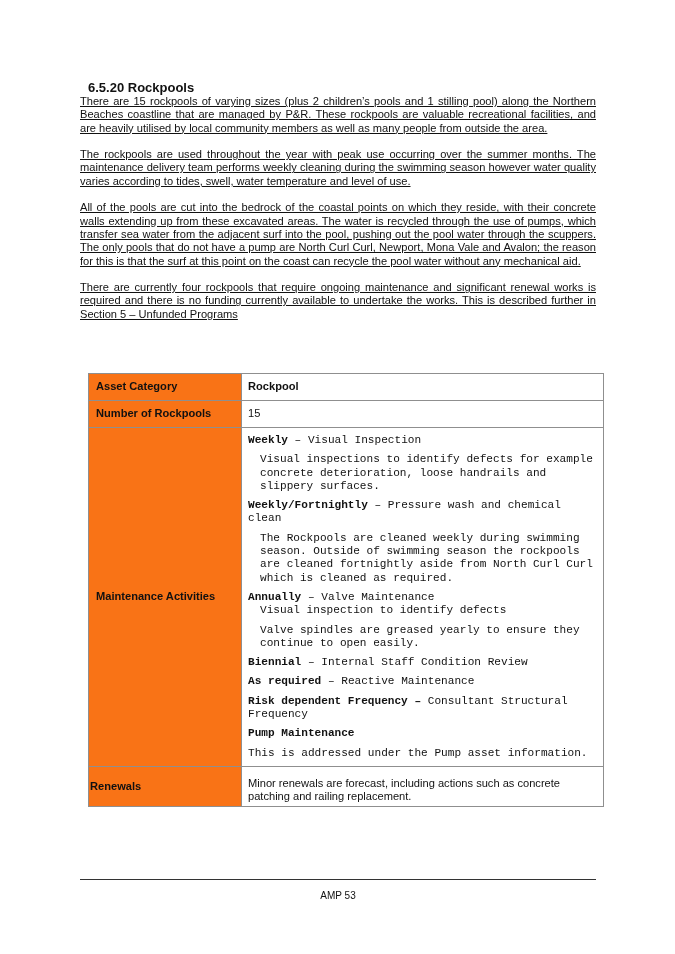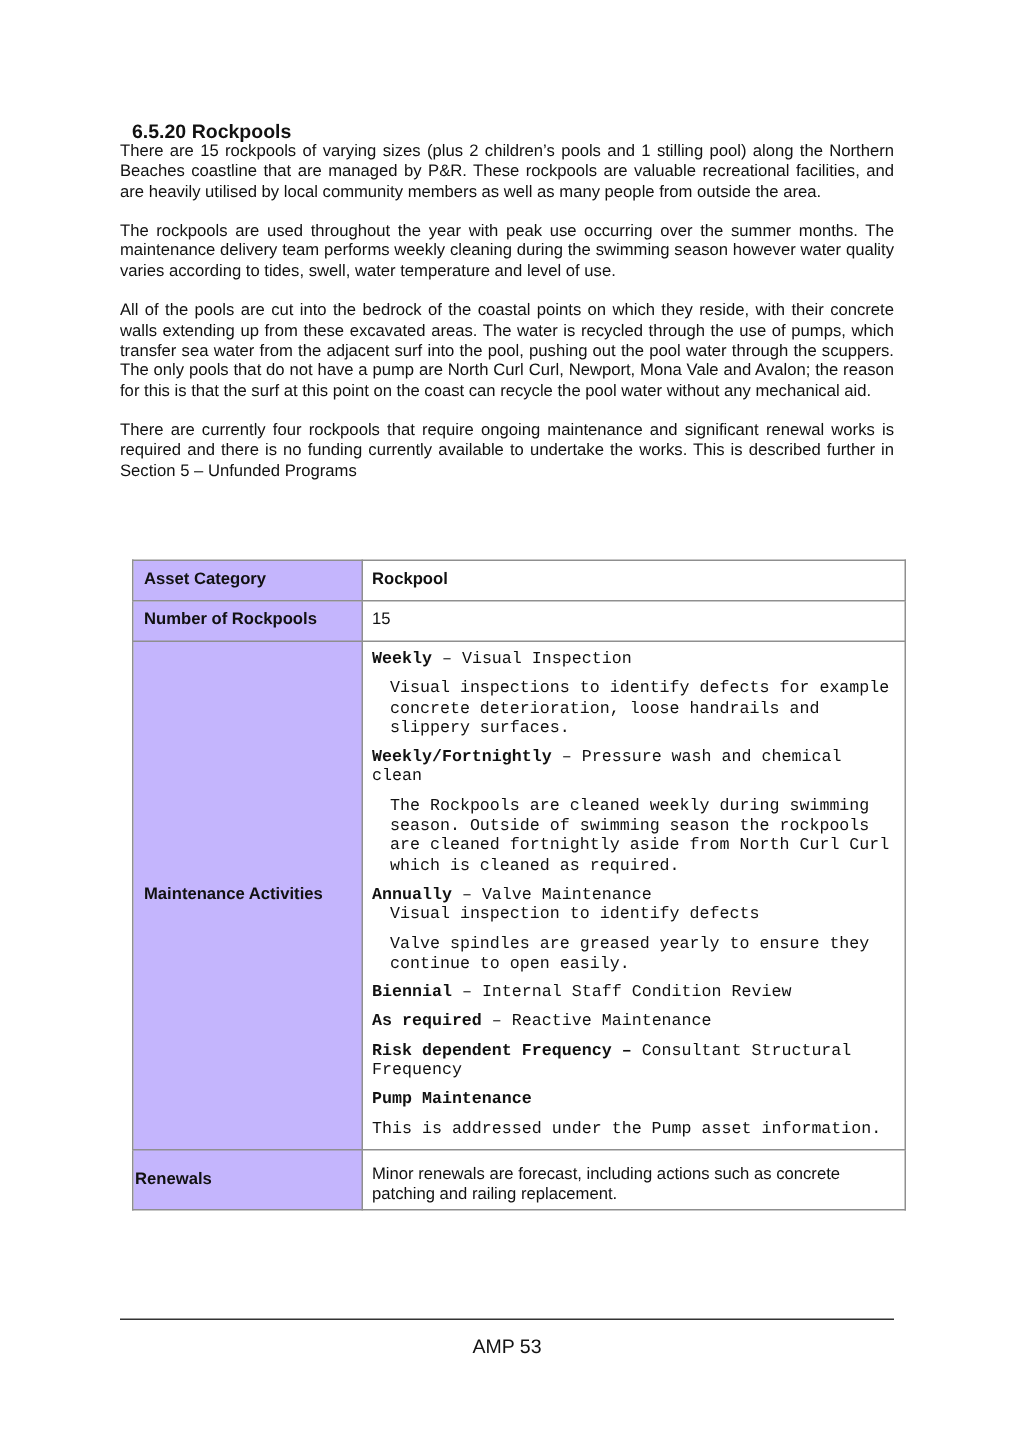--- a/index.html
+++ b/index.html
@@ -7,46 +7,47 @@
     width: 675px; height: 954px; position: relative; overflow: hidden;
     font-family: "Liberation Sans", sans-serif; color: #111;
   }
   .page { position: absolute; left: 80px; top: 80px; width: 516px; }
   .heading {
     font-weight: bold; font-size: 13px; margin: 0 0 0 8px; line-height: 15px;
   }
   .para {
     font-size: 11.1px; line-height: 13.3px; text-align: justify;
     margin: 0 0 13.3px 0;
+    text-decoration: underline;
   }
   table.asset {
     position: absolute; left: 88px; top: 373px; width: 516px;
     border-collapse: collapse; font-size: 11.1px; line-height: 13.3px;
   }
   table.asset td { border: 1px solid #8f8f8f; vertical-align: middle; }
   td.label {
-    width: 145px; background: #c4b5fd; font-weight: bold; padding: 0 0 0 7px;
+    width: 145px; background: #f97316; font-weight: bold; padding: 0 0 0 7px;
   }
   td.label.flush { padding-left: 1px; }
   td.value { padding: 0 6px 0 6px; }
   tr.r1 td { height: 26px; }
   tr.r2 td { height: 26px; }
   .act { margin: 6px 0 6px 0; font-family: Liberation Mono, monospace; }
   .act-line { margin: 0 0 6px 0; }
   .act-line.tight { margin-bottom: 0; }
   .act-indent { margin: 0 0 6px 12px; }
   b { font-weight: bold; }
   .renew { padding-top: 10px !important; padding-bottom: 2px !important; }
   .footer-rule {
     position: absolute; left: 80px; top: 879px; width: 516px; height: 0;
     border-top: 1px solid #333;
   }
   .footer-text {
     position: absolute; left: 80px; top: 890px; width: 516px; text-align: center;
-    font-size: 13px;
+    font-size: 10px;
   }
 </style>
 </head>
 <body>
 
 <div class="page">
   <h2 class="heading">6.5.20 Rockpools</h2>
   <p class="para">There are 15 rockpools of varying sizes (plus 2 children’s pools and 1 stilling pool) along the Northern Beaches coastline that are managed by P&amp;R. These rockpools are valuable recreational facilities, and are heavily utilised by local community members as well as many people from outside the area.</p>
   <p class="para">The rockpools are used throughout the year with peak use occurring over the summer months. The maintenance delivery team performs weekly cleaning during the swimming season however water quality varies according to tides, swell, water temperature and level of use.</p>
   <p class="para">All of the pools are cut into the bedrock of the coastal points on which they reside, with their concrete walls extending up from these excavated areas. The water is recycled through the use of pumps, which transfer sea water from the adjacent surf into the pool, pushing out the pool water through the scuppers. The only pools that do not have a pump are North Curl Curl, Newport, Mona Vale and Avalon; the reason for this is that the surf at this point on the coast can recycle the pool water without any mechanical aid.</p>

